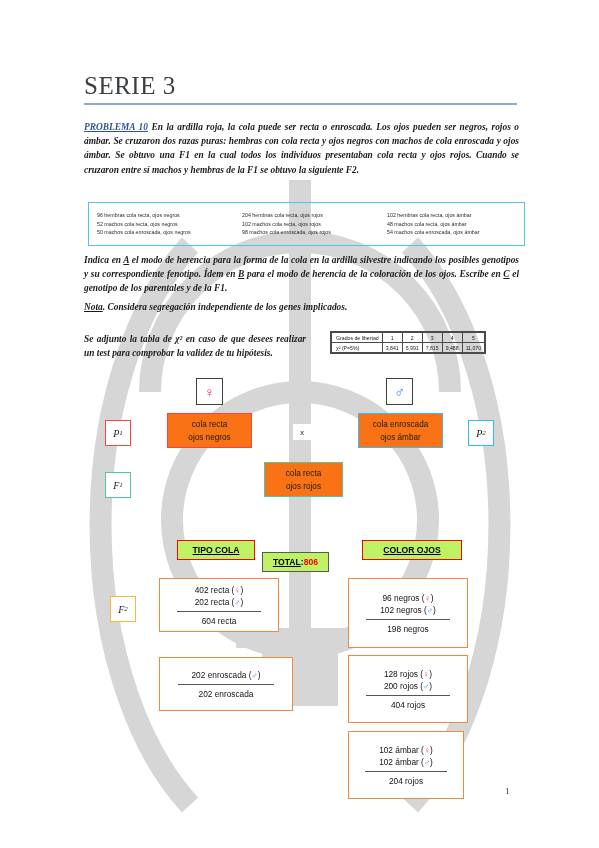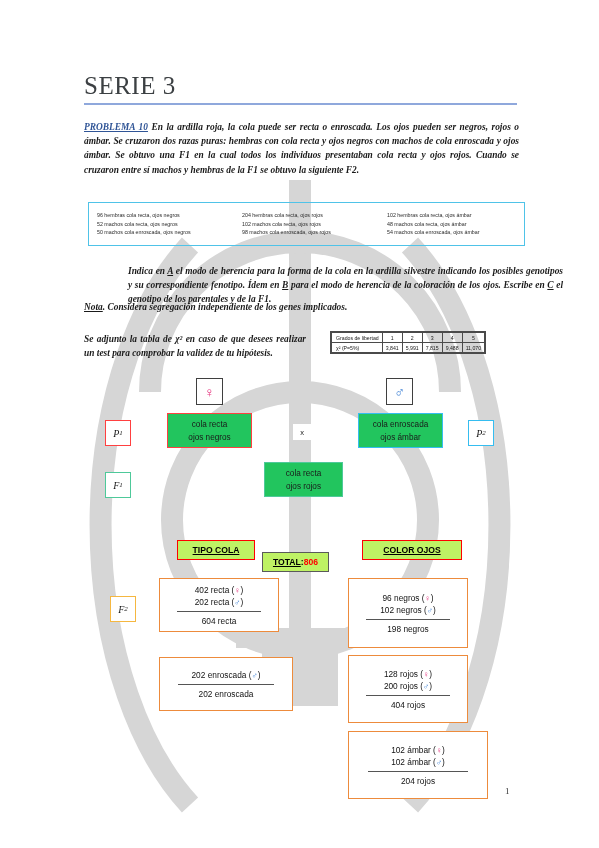--- a/index.html
+++ b/index.html
@@ -65,21 +65,21 @@
     font-size:5.2px; color:#1a1a1a;
     padding:1.5px 3px; text-align:center; white-space:nowrap;
   }
   table.chi td.hd{text-align:left; padding-left:4px;}
 
   
   .box{
     position:absolute; box-sizing:border-box;
     display:flex; flex-direction:column;
     align-items:center; justify-content:center;
-    background:#22c55e;
+    background:#f97316;
     font-family:"Liberation Sans", sans-serif;
     font-size:8.2px; color:#1a1a1a; line-height:13px;
   }
   .sexbox{
     position:absolute; box-sizing:border-box;
     border:1.1px solid #3f3f3f; background:#fff;
     display:flex; align-items:center; justify-content:center;
     font-size:14px; line-height:1;
   }
   .lblbox{
@@ -161,21 +161,21 @@
       <div>102 machos cola recta, ojos rojos</div>
       <div>98 machos cola enroscada, ojos rojos</div>
     </div>
     <div class="f2col">
       <div>102 hembras cola recta, ojos ámbar</div>
       <div>48 machos cola recta, ojos ámbar</div>
       <div>54 machos cola enroscada, ojos ámbar</div>
     </div>
   </div>
 
-  <div class="para" style="left:84px; top:264px; width:435px;margin-left:44px;">
+  <div class="para" style="left:84px; top:253px; width:435px;">
     <span>Indica en </span><u>A</u><span> el modo de herencia para la forma de la cola en la ardilla silvestre indicando los posibles genotipos y su correspondiente fenotipo. Ídem en </span><u>B</u><span> para el modo de herencia de la coloración de los ojos. Escribe en </span><u>C</u><span> el genotipo de los parentales y de la F1.</span>
   </div>
 
   <div class="para" style="left:84px; top:332px; width:222px;">
     <span>Se adjunto la tabla de </span><span>χ²</span><span> en caso de que desees realizar un test para comprobar la validez de tu hipótesis.</span>
   </div>
 
   <div class="para" style="left:84px; top:300px; width:435px;">
     <u>Nota</u><span>. Considera segregación independiente de los genes implicados.</span>
   </div>
@@ -300,21 +300,21 @@
       (<span class="fem">♀</span>)
     </div>
     <div class="ln">
       <span>200</span><span> rojos</span>
       (<span class="mal">♂</span>)
     </div>
     <div class="rule"></div>
     <div class="ln">404 rojos</div>
   </div>
 
-  <div class="res" style="left:348px; top:731px; width:140px; height:68px;">
+  <div class="res" style="left:348px; top:731px; width:116px; height:68px;">
     <div class="ln">
       <span>102</span><span> ámbar</span>
       (<span class="fem">♀</span>)
     </div>
     <div class="ln">
       <span>102</span><span> ámbar</span>
       (<span class="mal">♂</span>)
     </div>
     <div class="rule"></div>
     <div class="ln">204 rojos</div>

